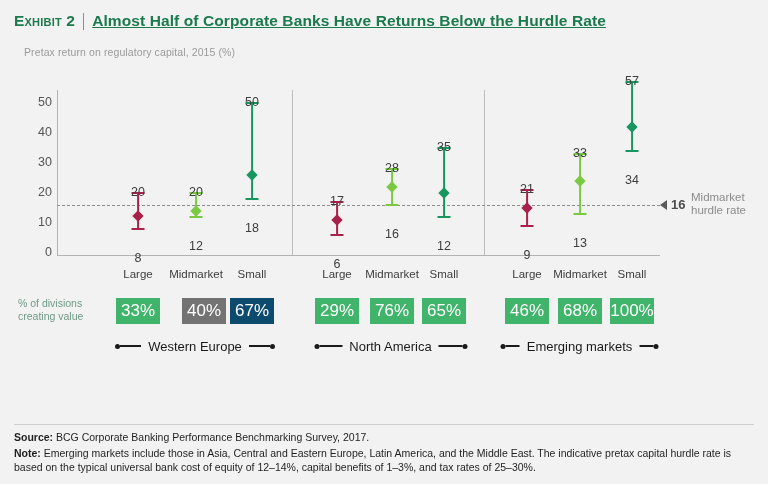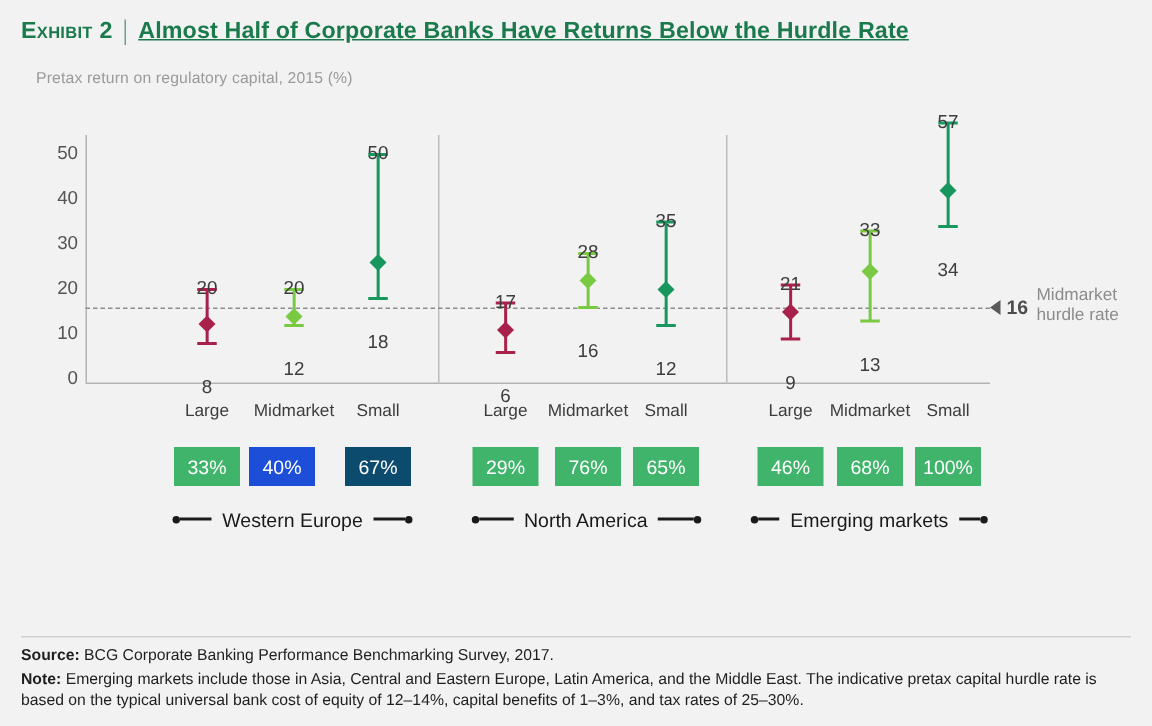--- a/index.html
+++ b/index.html
@@ -93,21 +93,21 @@
     transform:translateX(-50%);white-space:nowrap;
   }
 
   
   .pct-caption{
     position:absolute;left:18px;top:297px;width:92px;
     font-size:10.5px;color:#6f9a86;line-height:13px;text-align:left;
   }
   .badge{
     position:absolute;top:298px;width:44px;height:26px;
-    background:#3fb46a;color:#fff;font-size:13px;
+    background:#3fb46a;color:#fff;font-size:17px;
     display:flex;align-items:center;justify-content:center;
     transform:translateX(-50%);
   }
 
   
   .group-bracket{
     position:absolute;top:338px;height:16px;
     display:flex;align-items:center;justify-content:center;
     transform:translateX(-50%);
   }
@@ -261,23 +261,27 @@
         <div class="cat-label" style="left: 252px;">Small</div>
         <div class="cat-label" style="left: 337px;">Large</div>
         <div class="cat-label" style="left: 392px;">Midmarket</div>
         <div class="cat-label" style="left: 444px;">Small</div>
         <div class="cat-label" style="left: 527px;">Large</div>
         <div class="cat-label" style="left: 580px;">Midmarket</div>
         <div class="cat-label" style="left: 632px;">Small</div>
       </div>
   </div>
 
+  <div class="pct-caption">
+    <div>% of divisions</div>
+    <div>creating value</div>
+  </div>
   <div id="badge-layer">
       <div class="badge" style="left: 138px; background: rgb(63, 180, 106);">33%</div>
-      <div class="badge" style="left: 188px; background: #1d4ed8;">40%</div>
+      <div class="badge" style="left: 204px; background: #737373;">40%</div>
       <div class="badge" style="left: 252px; background: #0c4a6e;">67%</div>
       <div class="badge" style="left: 337px; background: rgb(63, 180, 106);">29%</div>
       <div class="badge" style="left: 392px; background: rgb(63, 180, 106);">76%</div>
       <div class="badge" style="left: 444px; background: rgb(63, 180, 106);">65%</div>
       <div class="badge" style="left: 527px; background: rgb(63, 180, 106);">46%</div>
       <div class="badge" style="left: 580px; background: rgb(63, 180, 106);">68%</div>
       <div class="badge" style="left: 632px; background: rgb(63, 180, 106);">100%</div>
     </div>
 
   <div id="bracket-layer">

